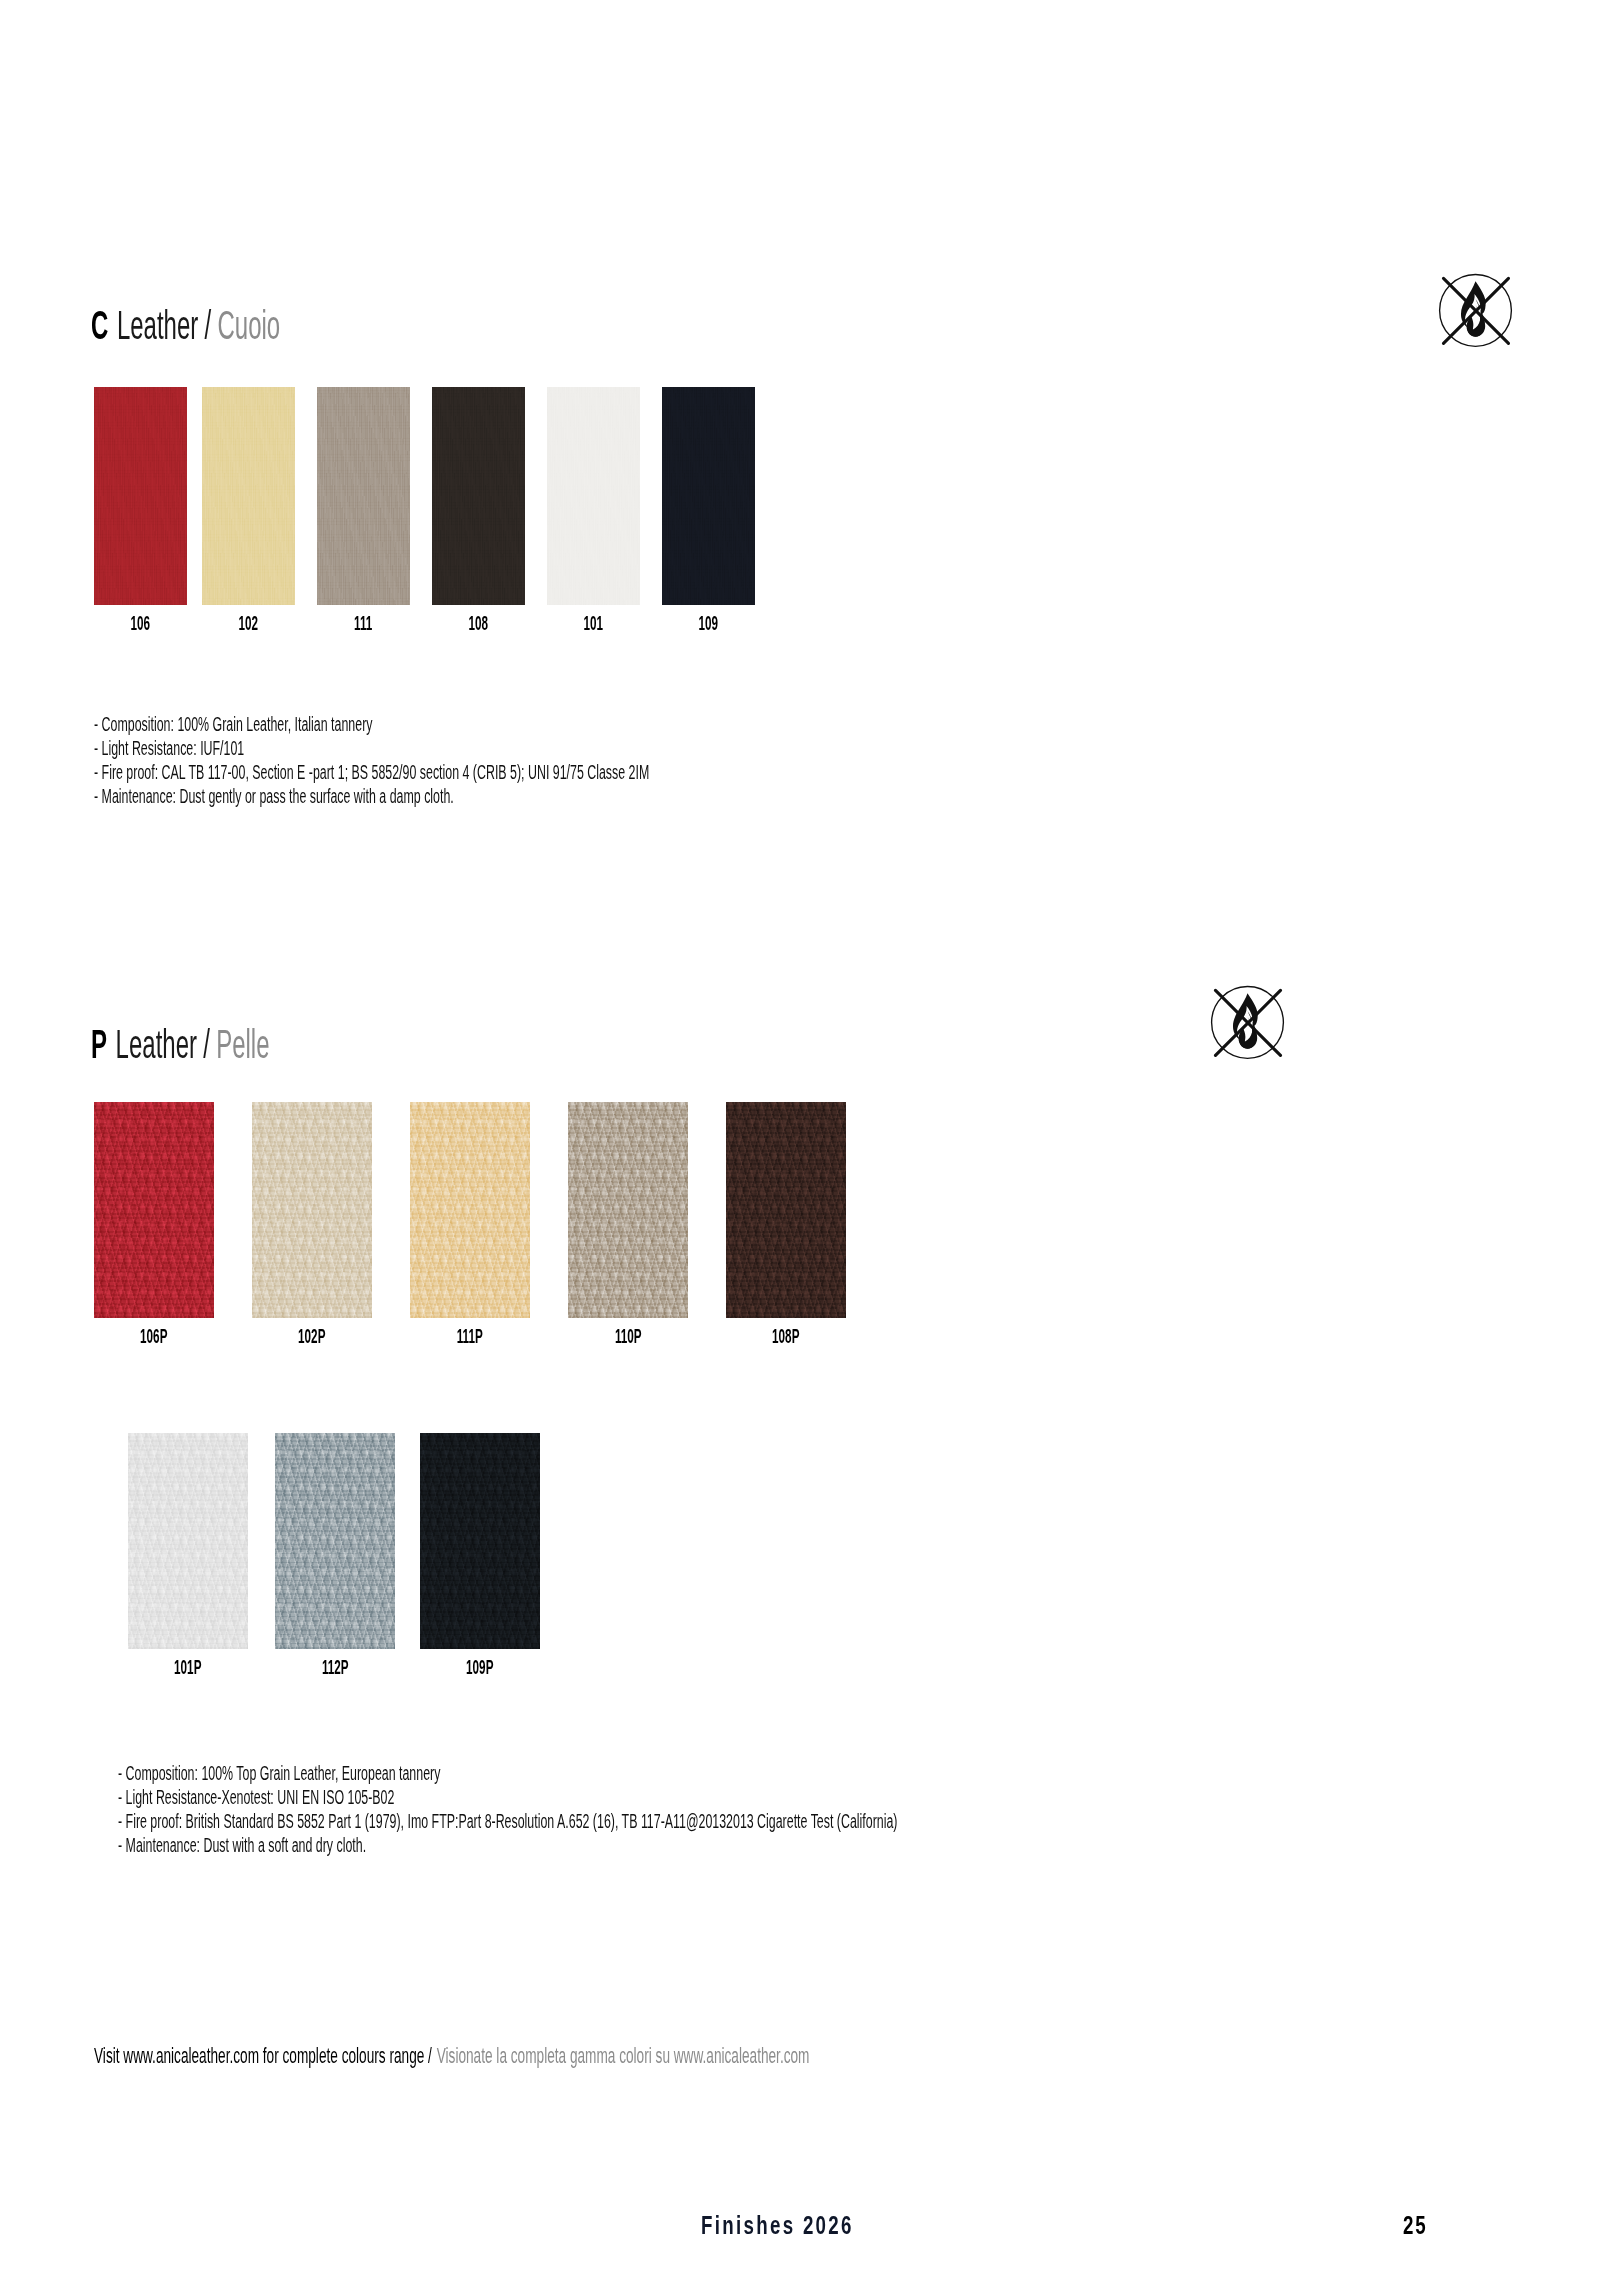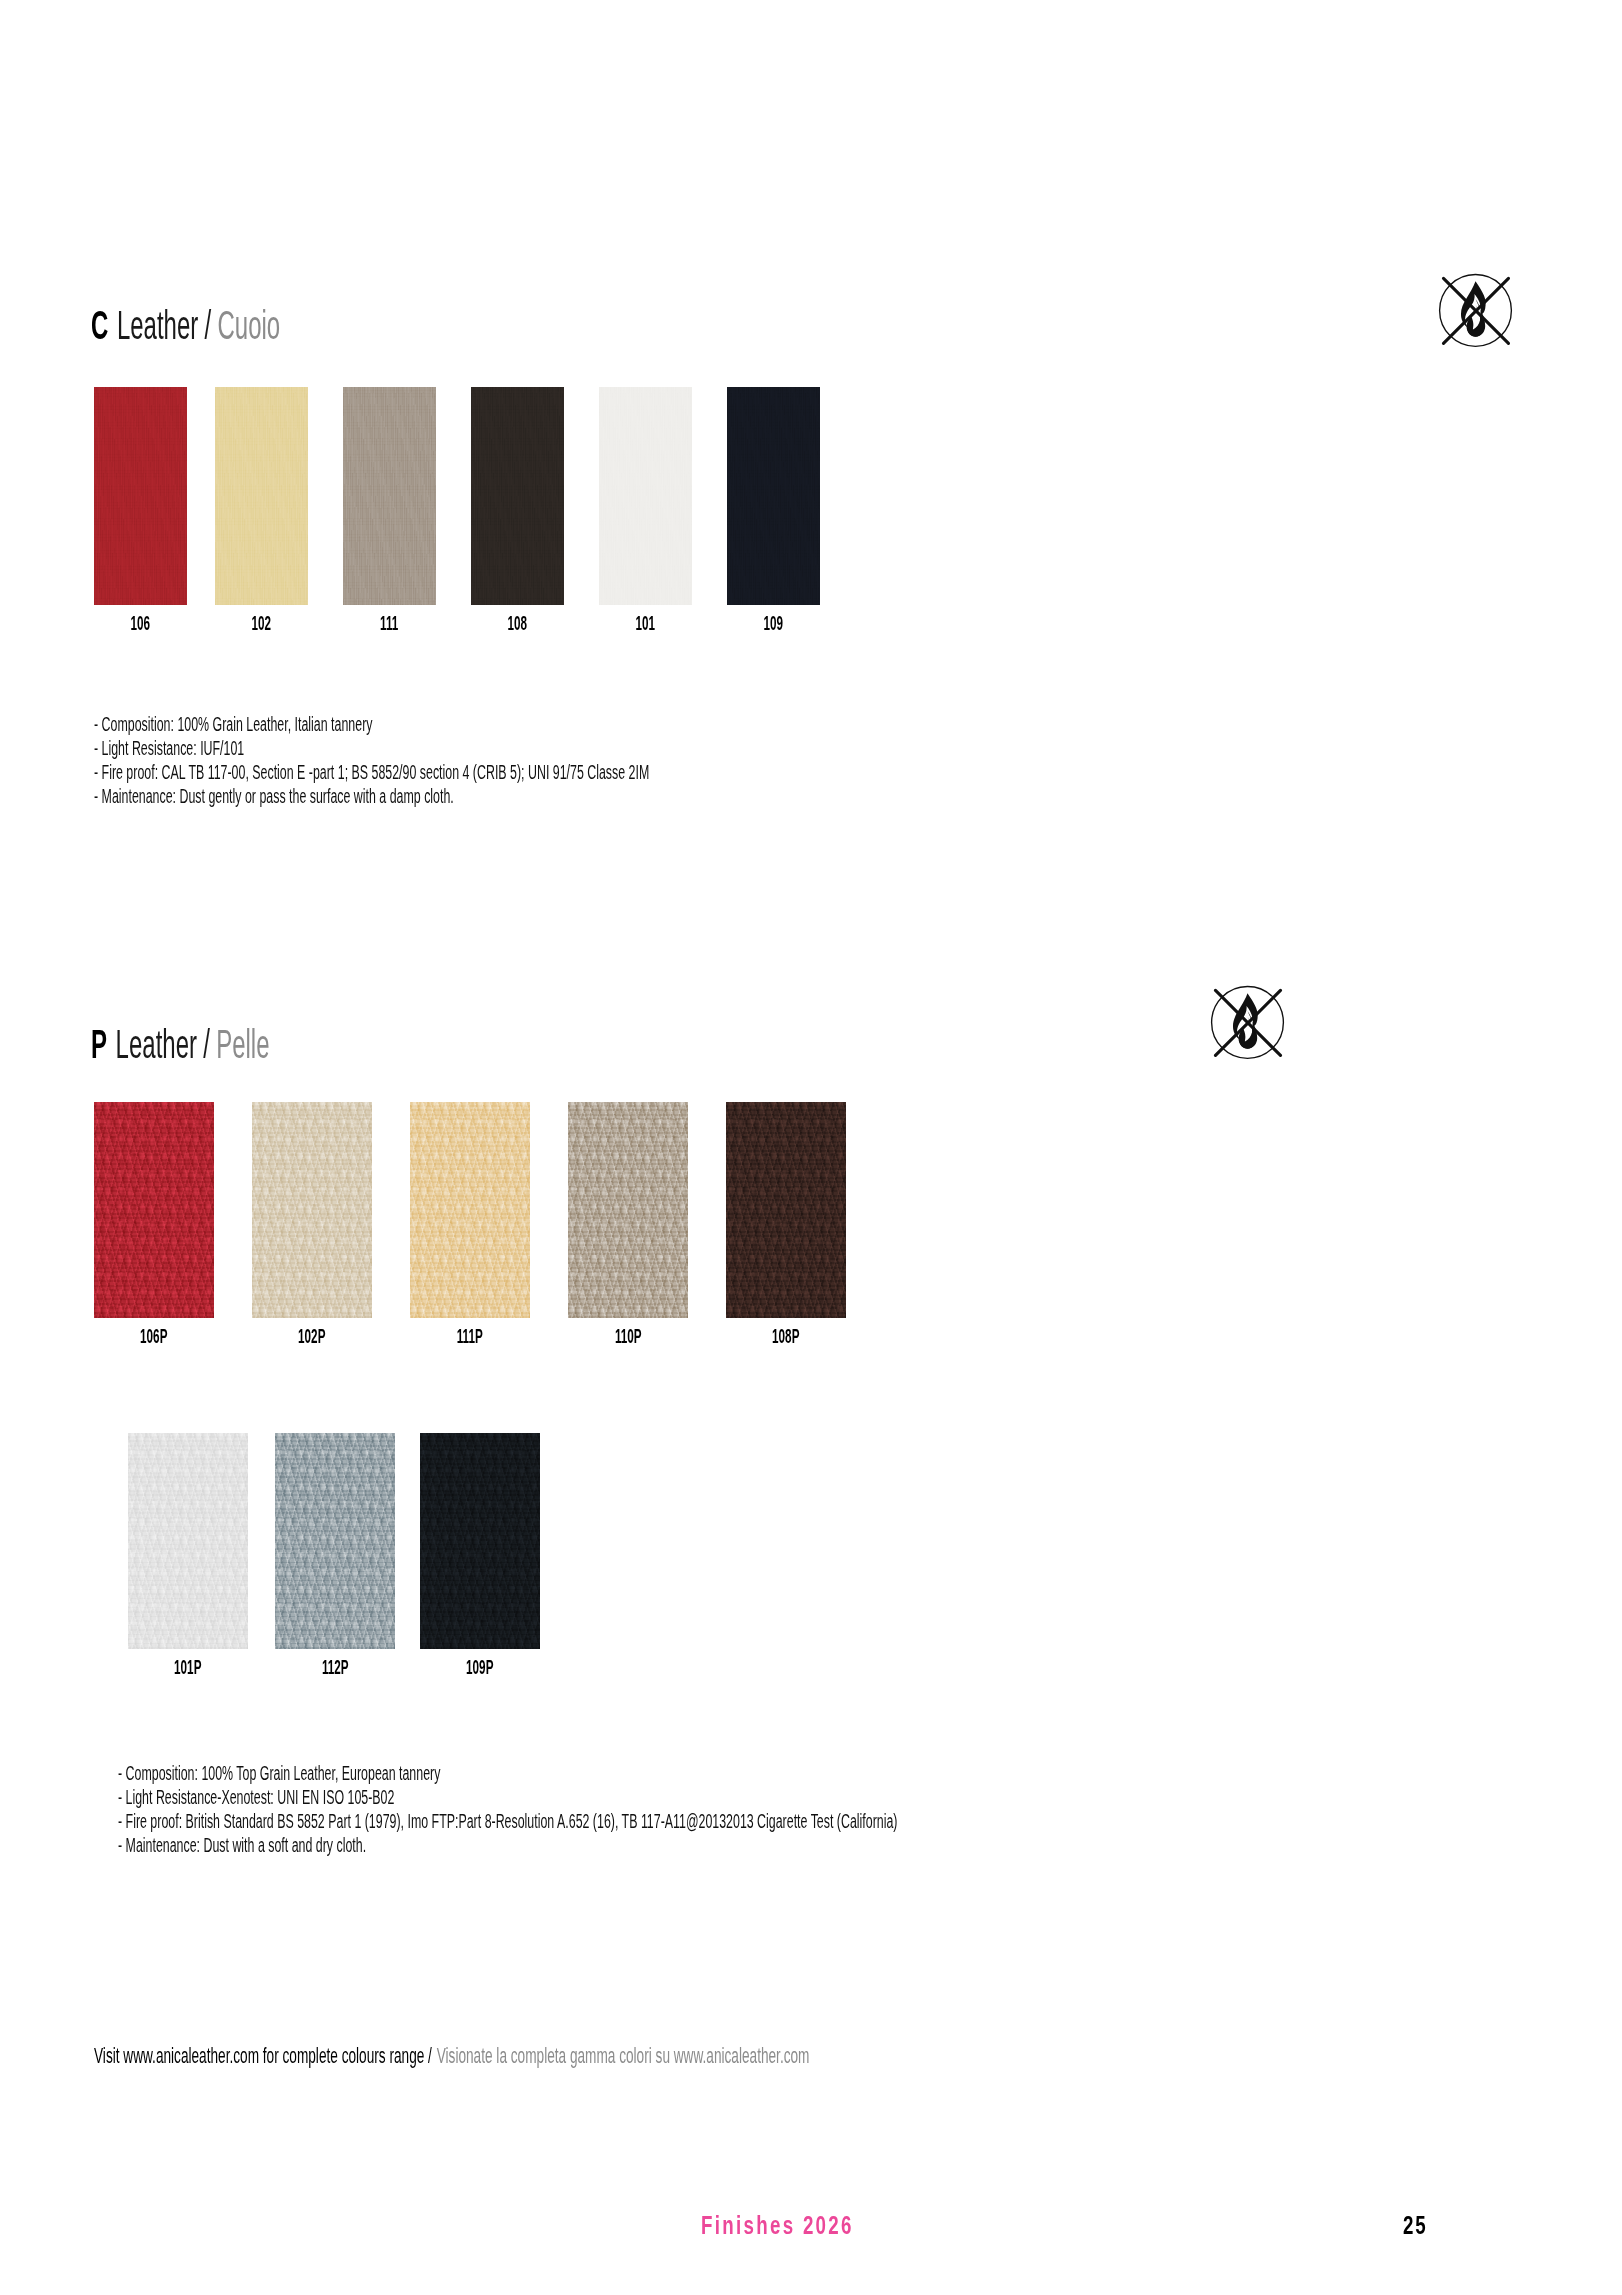--- a/index.html
+++ b/index.html
@@ -83,21 +83,21 @@
 
   
   .footer-note{position:absolute;white-space:nowrap;}
   .footer-note .cond{font-size:22px;line-height:26px;}
   .fn-en{color:#000;}
   .fn-it{color:#8c8c8c;}
 
   
   .page-footer{position:absolute;}
   .pf-title{
-    position:absolute;font-size:26px;font-weight:bold;color:#ec4899;
+    position:absolute;font-size:26px;font-weight:bold;color:#0f172a;
     letter-spacing:2.6px;white-space:nowrap;
   }
   .pf-title .cond{transform:scaleX(0.72);font-size:26px;letter-spacing:3.2px;}
   .pf-num{
     position:absolute;font-size:26px;font-weight:bold;color:#000;
     letter-spacing:1.9px;white-space:nowrap;
   }
   .pf-num .cond{transform:scaleX(0.72);font-size:26px;letter-spacing:2.6px;}
 </style>
 </head>
@@ -115,21 +115,21 @@
     <svg width="97" height="97" viewBox="0 0 100 100" aria-hidden="true">
       <circle cx="50" cy="52" r="37" fill="none" stroke="#111" stroke-width="1.4"></circle>
       <path d="M50 22 C58 34 62 40 60 50 C59 55 56 57 55 55 C57 47 53 40 49 35 C50 44 44 48 41 54 C38 60 39 66 43 70 C40 69 35 64 35 56 C35 44 45 36 50 22 Z" fill="#111"></path>
       <path d="M50 40 C55 48 57 54 55 61 C54 66 51 70 47 72 C49 66 47 61 45 57 C43 62 40 65 41 71 C42 76 46 79 50 79 C56 79 60 74 60 68 C60 58 54 50 50 40 Z" fill="#111"></path>
       <path d="M50 46 C54 54 56 60 54 66 C53 70 50 73 47 74 C48 69 46 65 45 62 C43 66 41 69 42 73 C43 77 46 79 50 79 C55 79 58 75 58 69 C58 61 53 54 50 46 Z" fill="#111"></path>
       <line x1="17" y1="19" x2="84" y2="86" stroke="#111" stroke-width="3.2" stroke-linecap="round"></line>
       <line x1="84" y1="19" x2="17" y2="86" stroke="#111" stroke-width="3.2" stroke-linecap="round"></line>
     </svg>
   </div>
 
-  <div class="swatch-row" id="row-c-0" style="left:94px;top:387px;gap:27px;align-items:center;">
+  <div class="swatch-row" id="row-c-0" style="left:94px;top:387px;gap:14px;align-items:center;">
       <div class="swatch-cell" style="width: 93px;">
         <div class="swatch" style="width: 93px; height: 218px; background: rgb(168, 34, 41);">
           <div class="grain grain-fine"></div>
         </div>
         <div class="swatch-label"><span class="cond-c">106</span></div>
       </div>
       <div class="swatch-cell" style="width: 94px;">
         <div class="swatch" style="width: 93px; height: 218px; background: rgb(229, 212, 155);">
           <div class="grain grain-fine"></div>
         </div>

